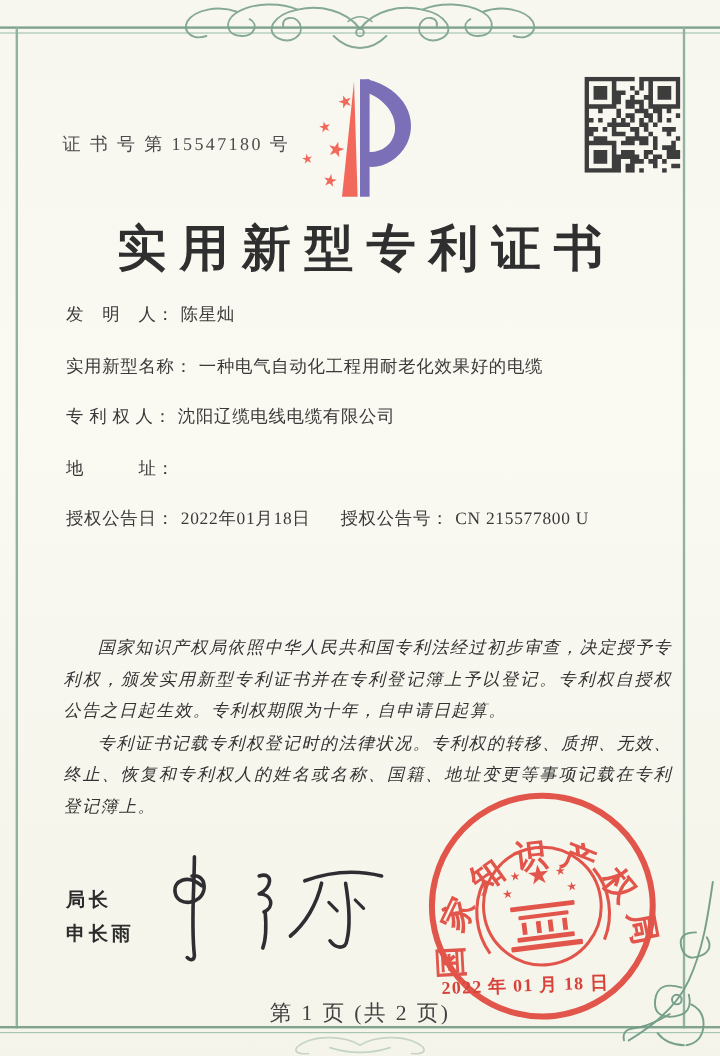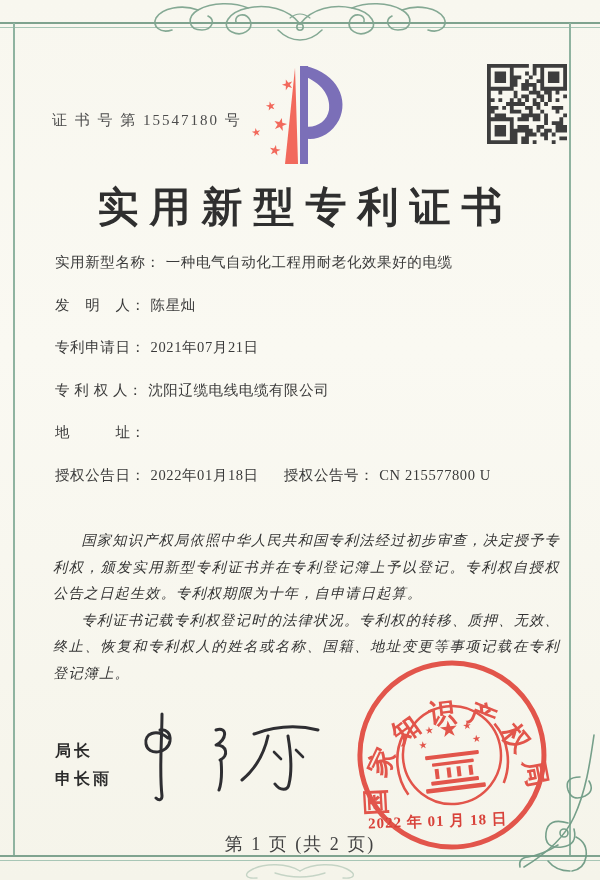--- a/index.html
+++ b/index.html
@@ -135,30 +135,26 @@
   <div class="qr">
     <svg id="qr-svg" width="80" height="80" viewBox="0 0 84 84">
         <path fill="#3d3d3d" fill-rule="evenodd" d="M28 0h4v4h-4ZM32 0h4v4h-4ZM36 0h4v4h-4ZM40 0h4v4h-4ZM48 0h4v4h-4ZM52 0h4v4h-4ZM48 4h4v4h-4ZM40 8h4v4h-4ZM48 8h4v4h-4ZM28 12h4v4h-4ZM32 12h4v4h-4ZM44 12h4v4h-4ZM28 16h4v4h-4ZM40 16h4v4h-4ZM52 16h4v4h-4ZM28 20h4v4h-4ZM36 20h4v4h-4ZM40 20h4v4h-4ZM44 20h4v4h-4ZM48 20h4v4h-4ZM36 24h4v4h-4ZM40 24h4v4h-4ZM48 24h4v4h-4ZM0 28h4v4h-4ZM12 28h4v4h-4ZM28 28h4v4h-4ZM44 28h4v4h-4ZM48 28h4v4h-4ZM52 28h4v4h-4ZM60 28h4v4h-4ZM64 28h4v4h-4ZM72 28h4v4h-4ZM0 32h4v4h-4ZM28 32h4v4h-4ZM36 32h4v4h-4ZM40 32h4v4h-4ZM52 32h4v4h-4ZM56 32h4v4h-4ZM64 32h4v4h-4ZM80 32h4v4h-4ZM0 36h4v4h-4ZM4 36h4v4h-4ZM12 36h4v4h-4ZM24 36h4v4h-4ZM32 36h4v4h-4ZM40 36h4v4h-4ZM48 36h4v4h-4ZM56 36h4v4h-4ZM64 36h4v4h-4ZM72 36h4v4h-4ZM0 40h4v4h-4ZM20 40h4v4h-4ZM24 40h4v4h-4ZM28 40h4v4h-4ZM32 40h4v4h-4ZM36 40h4v4h-4ZM48 40h4v4h-4ZM52 40h4v4h-4ZM60 40h4v4h-4ZM0 44h4v4h-4ZM4 44h4v4h-4ZM8 44h4v4h-4ZM16 44h4v4h-4ZM24 44h4v4h-4ZM40 44h4v4h-4ZM44 44h4v4h-4ZM52 44h4v4h-4ZM68 44h4v4h-4ZM72 44h4v4h-4ZM76 44h4v4h-4ZM0 48h4v4h-4ZM4 48h4v4h-4ZM24 48h4v4h-4ZM28 48h4v4h-4ZM32 48h4v4h-4ZM44 48h4v4h-4ZM56 48h4v4h-4ZM72 48h4v4h-4ZM0 52h4v4h-4ZM8 52h4v4h-4ZM12 52h4v4h-4ZM16 52h4v4h-4ZM36 52h4v4h-4ZM40 52h4v4h-4ZM44 52h4v4h-4ZM48 52h4v4h-4ZM52 52h4v4h-4ZM60 52h4v4h-4ZM80 52h4v4h-4ZM32 56h4v4h-4ZM36 56h4v4h-4ZM40 56h4v4h-4ZM48 56h4v4h-4ZM52 56h4v4h-4ZM60 56h4v4h-4ZM76 56h4v4h-4ZM60 60h4v4h-4ZM68 60h4v4h-4ZM72 60h4v4h-4ZM76 60h4v4h-4ZM32 64h4v4h-4ZM36 64h4v4h-4ZM40 64h4v4h-4ZM52 64h4v4h-4ZM56 64h4v4h-4ZM72 64h4v4h-4ZM76 64h4v4h-4ZM80 64h4v4h-4ZM28 68h4v4h-4ZM32 68h4v4h-4ZM36 68h4v4h-4ZM40 68h4v4h-4ZM44 68h4v4h-4ZM52 68h4v4h-4ZM60 68h4v4h-4ZM64 68h4v4h-4ZM72 68h4v4h-4ZM76 68h4v4h-4ZM80 68h4v4h-4ZM28 72h4v4h-4ZM40 72h4v4h-4ZM44 72h4v4h-4ZM48 72h4v4h-4ZM56 72h4v4h-4ZM60 72h4v4h-4ZM68 72h4v4h-4ZM28 76h4v4h-4ZM36 76h4v4h-4ZM40 76h4v4h-4ZM60 76h4v4h-4ZM76 76h4v4h-4ZM80 76h4v4h-4ZM28 80h4v4h-4ZM36 80h4v4h-4ZM40 80h4v4h-4ZM48 80h4v4h-4ZM68 80h4v4h-4Z M0 0h28v28h-28Z M4 4h20v20h-20Z M8 8h12v12h-12Z M56 0h28v28h-28Z M60 4h20v20h-20Z M64 8h12v12h-12Z M0 56h28v28h-28Z M4 60h20v20h-20Z M8 64h12v12h-12Z"></path>
       </svg>
   </div>
 
   <div class="title">实用新型专利证书</div>
 
   <div class="fields">
     <div class="field-row">
+      <span class="lbl">发　明　人：</span>
+      <span class="val">陈星灿</span>
+    </div>
+    <div class="field-row">
       <span class="lbl">实用新型名称：</span>
       <span class="val">一种电气自动化工程用耐老化效果好的电缆</span>
-    </div>
-    <div class="field-row">
-      <span class="lbl">发　明　人：</span>
-      <span class="val">陈星灿</span>
-    </div>
-    <div class="field-row">
-      <span class="lbl">专利申请日：</span>
-      <span class="val">2021年07月21日</span>
     </div>
     <div class="field-row">
       <span class="lbl">专 利 权 人：</span>
       <span class="val">沈阳辽缆电线电缆有限公司</span>
     </div>
     <div class="field-row">
       <span class="lbl">地　　　址：</span>
     </div>
     <div class="field-row">
       <span class="lbl">授权公告日：</span>

